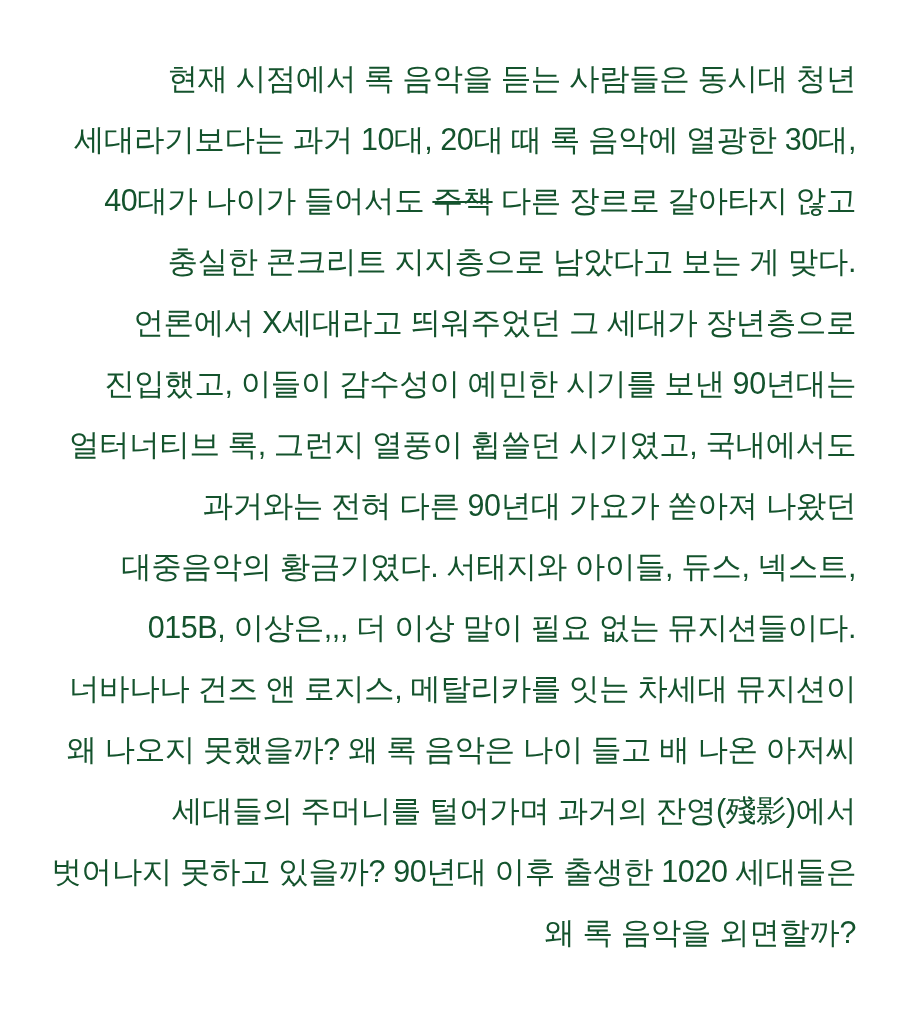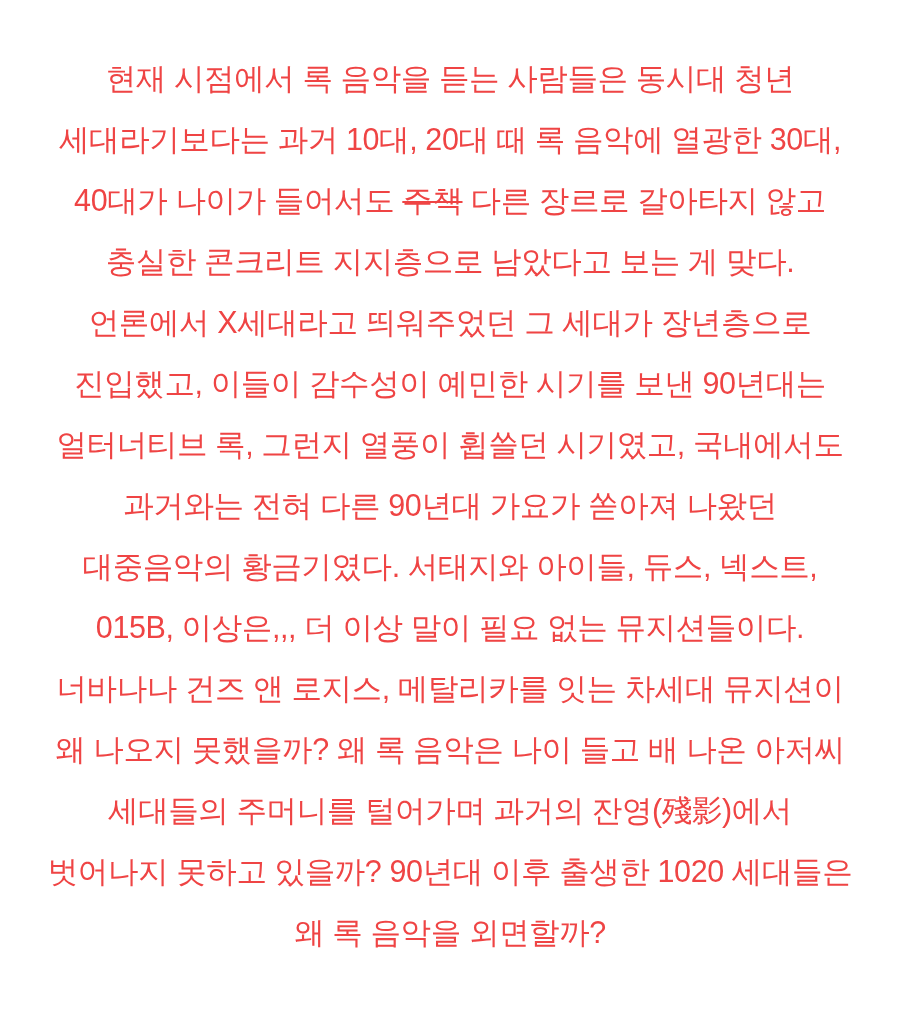--- a/index.html
+++ b/index.html
@@ -19,22 +19,22 @@
     width: 900px;
     height: 1025px;
     padding: 48px 44px 40px 44px;
     background: #ffffff;
   }
   .article-body {
     font-size: 30.5px;
     line-height: 61px;
     letter-spacing: -0.4px;
     word-break: keep-all;
-    text-align: center;
-    color: #ef4444;
+    text-align: right;
+    color: #14532d;
     font-weight: 400;
   }
   .para {
     margin: 0;
     white-space: pre-wrap;
   }
   .strike {
     text-decoration: line-through;
     text-decoration-thickness: 2px;
   }

